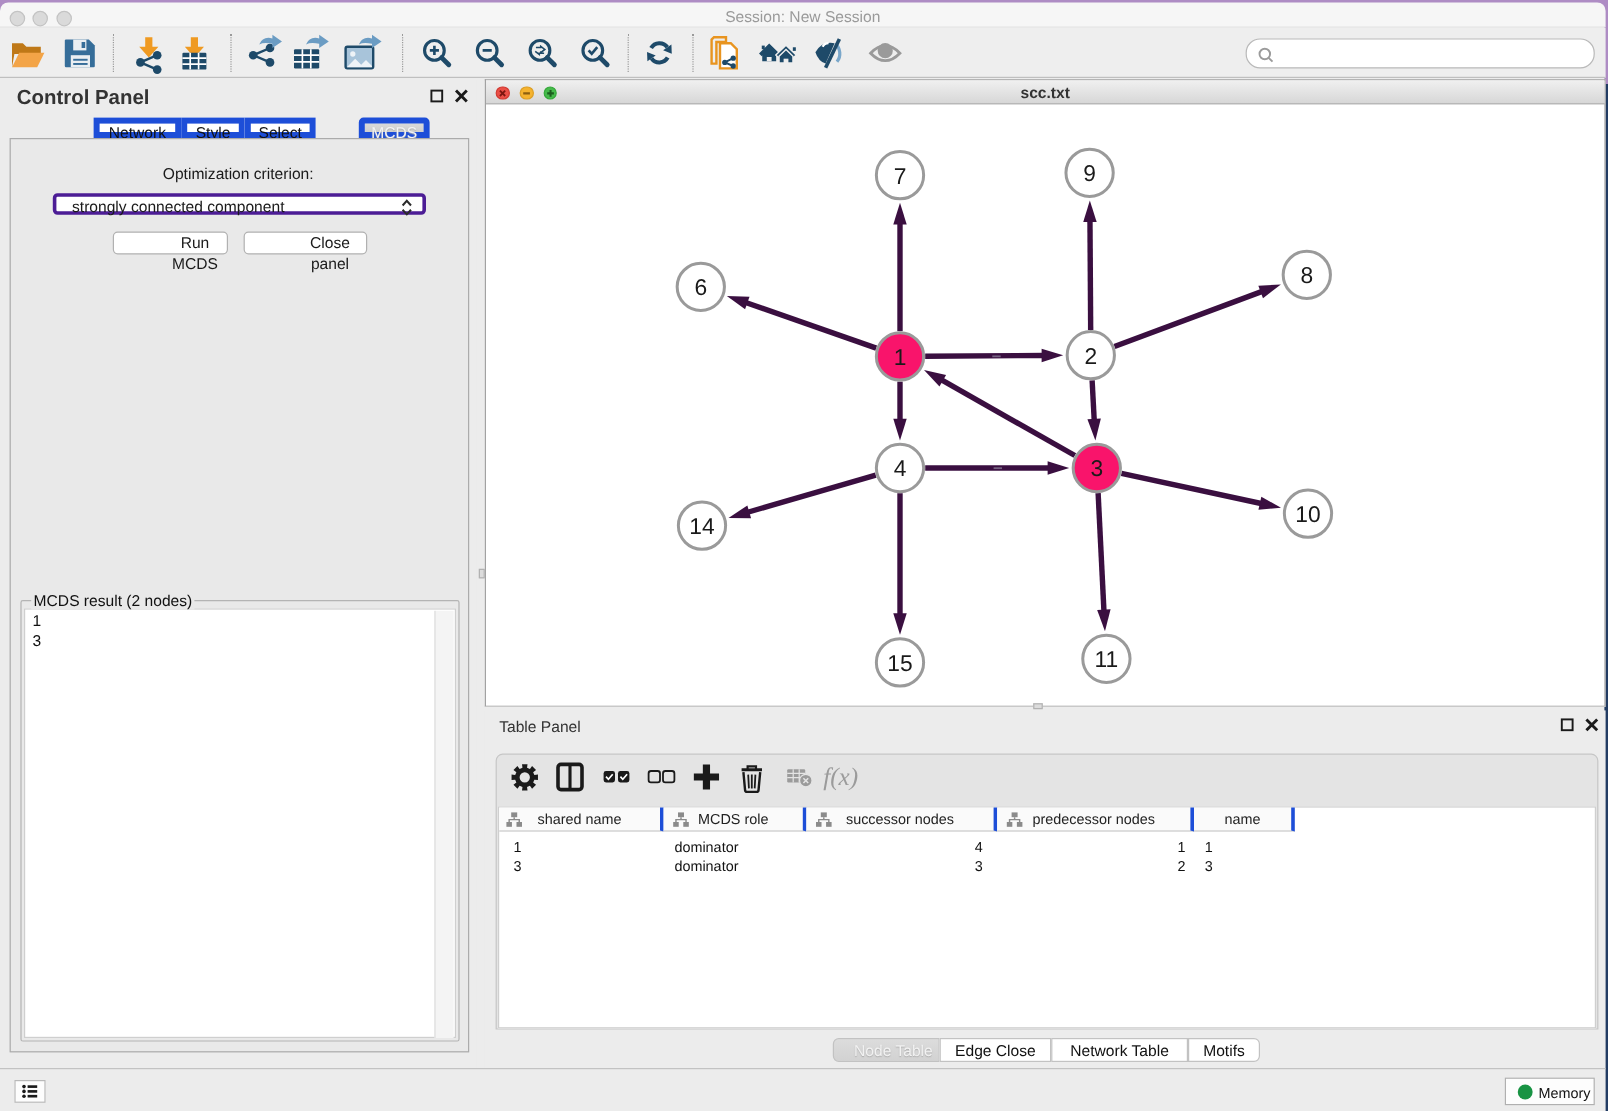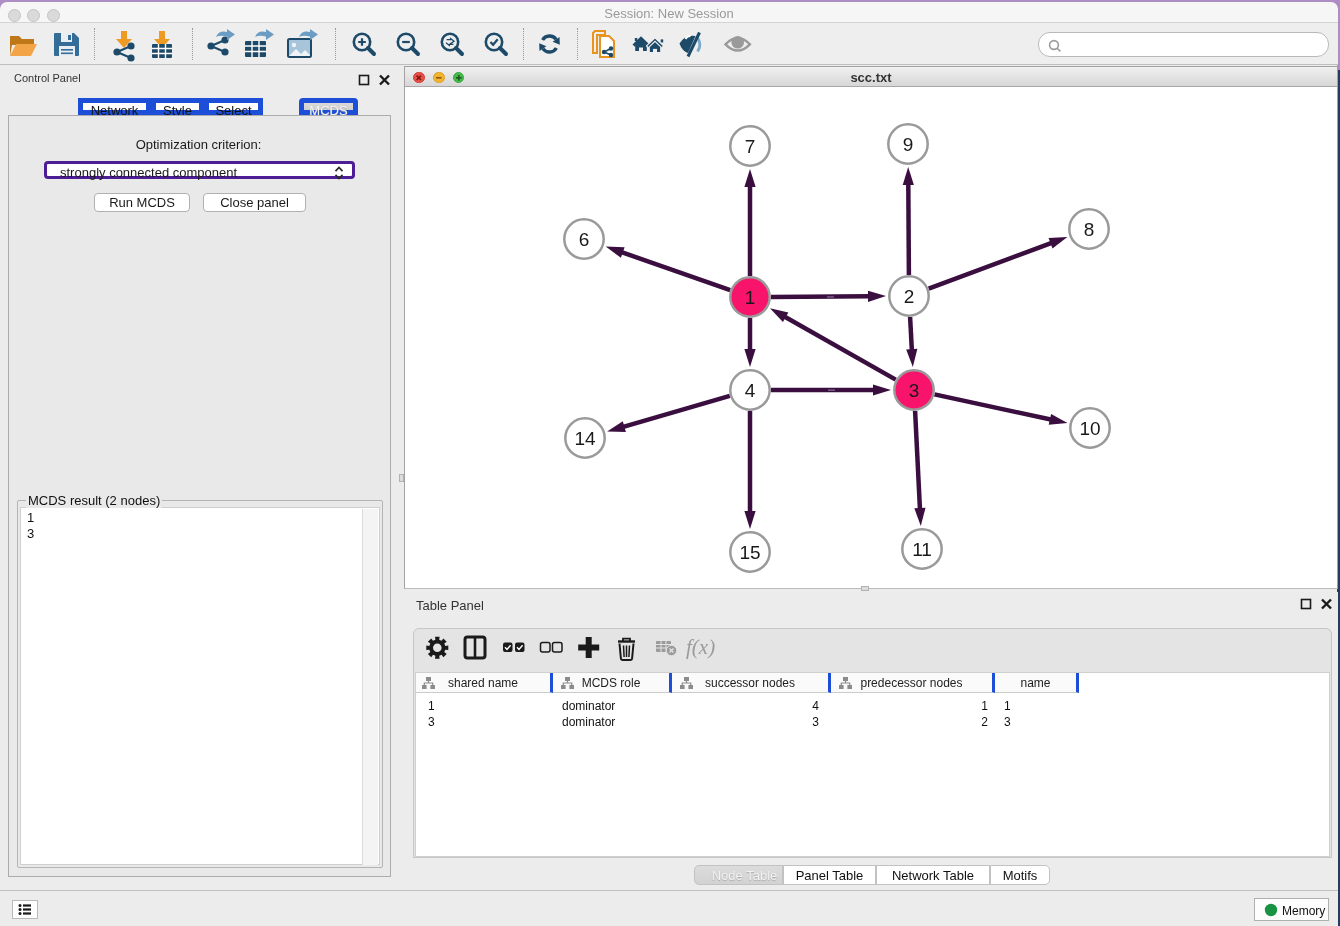--- a/index.html
+++ b/index.html
@@ -14,27 +14,27 @@
 #titlebar { left:0; top:2px; width:1338px; height:21px; background:#f6f6f6; border-radius:7px 7px 0 0; border-bottom:1px solid #d4d4d4; }
 .tl { position:absolute; top:6.5px; width:13px; height:13px; border-radius:50%; background:#dadada; border:1px solid #c3c3c3; }
 #wtitle { position:absolute; top:4px; left:0; width:100%; text-align:center; font-size:13px; color:#9a9a9a; }
 
 #toolbar { left:0; top:23px; width:1338px; height:42px; background:#eeeeee; border-bottom:1px solid #bfbfbf; }
 .sep { position:absolute; top:5px; height:32px; width:0; border-left:1px dotted #9a9a9a; }
 .tbi { position:absolute; top:0; }
 #searchbox { position:absolute; left:1038px; top:9px; width:291px; height:25px; background:#fff; border:1px solid #b9b9b9; border-radius:12px; }
 
 #cpanel { left:0; top:66px; width:397px; height:824px; background:#ececec; }
-#cpTitle { position:absolute; left:14px; top:6px; font-size:11px; color:#333; }
+#cpTitle { position:absolute; left:14px; top:6px; font-size:17px; color:#333;font-weight:bold; }
 .tab { position:absolute; top:32px; height:17px; background:#fff; border:5px solid #1d4ed8; font-size:13px; color:#111; text-align:center; line-height:16px; }
 #tabMCDS { background:linear-gradient(#d9d9d9,#cfcfcf); color:#f4f4f4; border-radius:4px 4px 0 0; text-shadow:0 1px 1px #aaa;margin-left:36px; }
 #cpContent { position:absolute; left:8px; top:48.5px; width:383px; height:762px; background:#e9e9e9; border:1px solid #ababab; }
 #optLabel { position:absolute; left:0; top:71px; width:397px; text-align:center; font-size:13px; color:#1a1a1a; }
 #combo { position:absolute; left:44px; top:94.5px; width:311px; height:18.5px; background:#fff; border:3px solid #4c1d95; border-radius:4px; font-size:13px; color:#1a1a1a; line-height:17px; padding-left:13px; }
-.btn { position:absolute; top:126.5px; height:19px; background:#fff; border:1px solid #b1b1b1; border-radius:4px; font-size:13px; color:#1a1a1a; text-align:center; line-height:17px; }
+.btn { position:absolute; top:126.5px; height:19px; background:#fff; border:1px solid #b1b1b1; border-radius:4px; font-size:13px; color:#1a1a1a; text-align:center; line-height:17px;padding-left:41px; }
 #fieldset { position:absolute; left:17px; top:434px; width:366px; height:368px; border:1px solid #b4b4b4; border-radius:2px; }
 #fsLabel { position:absolute; left:8px; top:-8px; background:#e9e9e9; padding:0 2px; font-size:13px; color:#111; }
 #fsWhite { position:absolute; left:2px; top:6px; width:360px; height:358px; background:#fff; border:1px solid #cfcfcf; }
 #fsScroll { position:absolute; right:1px; top:1px; width:16px; height:356px; background:#f4f4f4; border-left:1px solid #dcdcdc; }
 
 #netframe { left:404px; top:66px; width:934px; height:523px; background:#fff; border:1px solid #a2a2a2; border-bottom:1px solid #bbb; }
 #netbar { position:absolute; left:0; top:0; width:932px; height:20px; background:linear-gradient(#f0f0f0,#d7d7d7); border-bottom:1px solid #a8a8a8; }
 .mtl { position:absolute; top:4.5px; width:11.5px; height:11.5px; border-radius:50%; }
 #netTitle { position:absolute; top:3px; left:0; width:100%; text-align:center; font-size:13px; font-weight:bold; color:#333; }
 
@@ -378,21 +378,21 @@
       <div class="td" style="left:472px; top:26px; width:100px; text-align:right;">1</div>
       <div class="td" style="left:588px; top:26px;">1</div>
       <div class="td" style="left:12px; top:42px;">3</div>
       <div class="td" style="left:146px; top:42px;">dominator</div>
       <div class="td" style="left:303px; top:42px; width:100px; text-align:right;">3</div>
       <div class="td" style="left:472px; top:42px; width:100px; text-align:right;">2</div>
       <div class="td" style="left:588px; top:42px;">3</div>
     </div>
   </div>
   <div class="btab" style="left:290px; width:89px; background:linear-gradient(#dcdcdc,#d2d2d2); color:#f2f2f2; border-radius:5px 0 0 5px; text-shadow:0 1px 1px #aaa;padding-left:12px;">Node Table</div>
-  <div class="btab" style="left:379px; width:93px;">Panel Table</div>
+  <div class="btab" style="left:379px; width:93px;">Edge Close</div>
   <div class="btab" style="left:472px; width:114px;">Network Table</div>
   <div class="btab" style="left:586px; width:60px; border-radius:0 5px 5px 0;">Motifs</div>
 </div>
 
 <div class="abs" style="left:0px; top:921px; width:4px; height:5px; background:#3a6ba5; border-radius:0 4px 0 0;"></div>
 <div class="abs" style="left:398.5px; top:474px; width:5px; height:8px; background:#dcdcdc; border:1px solid #b2b2b2;"></div>
 <div class="abs" style="left:861px; top:586px; width:8px; height:5px; background:#dcdcdc; border:1px solid #b2b2b2;"></div>
 
 <div class="abs" id="statusbar">
   <div id="listbtn">

